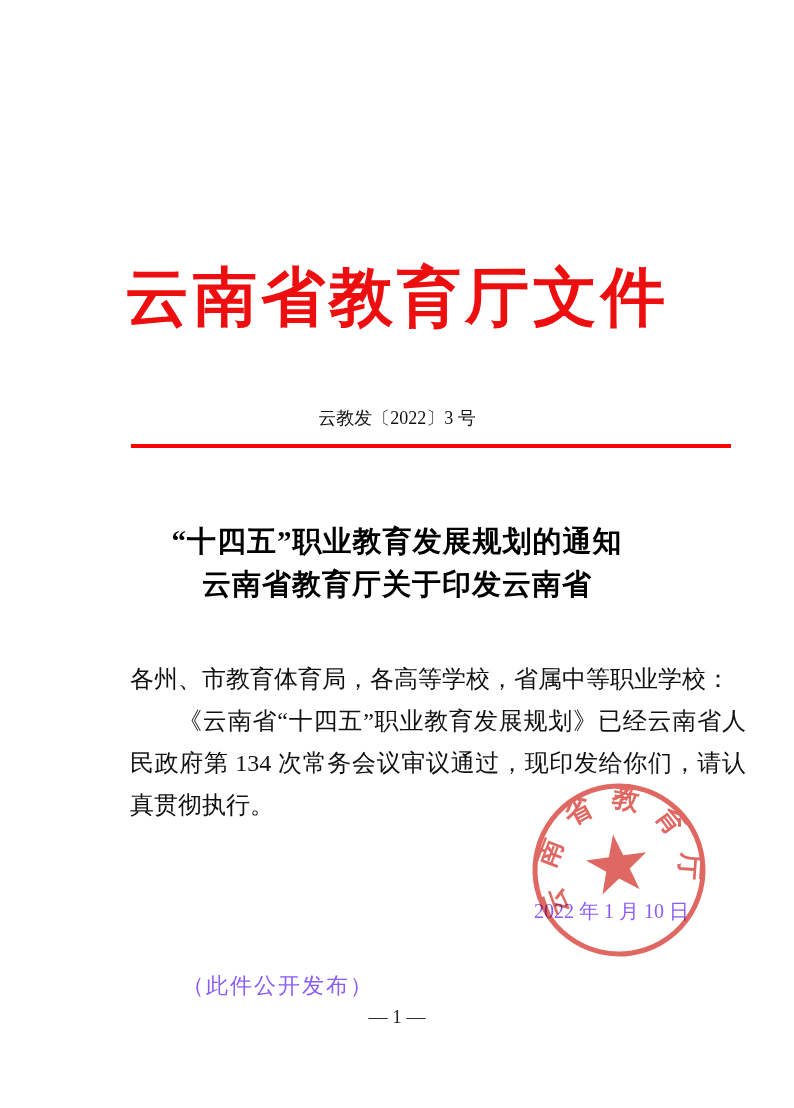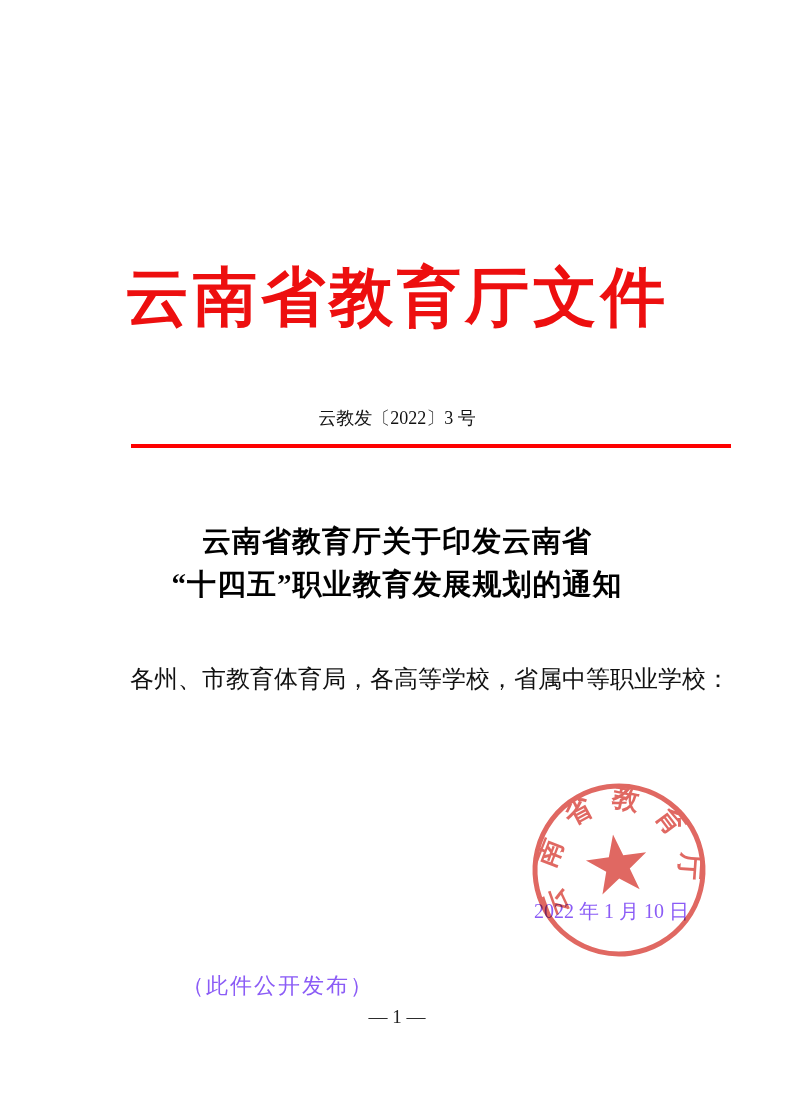--- a/index.html
+++ b/index.html
@@ -130,26 +130,27 @@
 
 <div class="page">
 
   <div class="doc-header">云南省教育厅文件</div>
 
   <div class="doc-number">云教发〔2022〕3 号</div>
 
   <div class="red-divider"></div>
 
   <div class="notice-title">
+    <div>“十四五”职业教育发展规划的通知</div>
     <div>云南省教育厅关于印发云南省</div>
-    <div>“十四五”职业教育发展规划的通知</div>
   </div>
 
   <div class="body-text">
     <p class="salutation">各州、市教育体育局，各高等学校，省属中等职业学校：</p>
+    <p class="para">《云南省“十四五”职业教育发展规划》已经云南省人民政府第 134 次常务会议审议通过，现印发给你们，请认真贯彻执行。</p>
   </div>
 
   <div class="date-line">2022 年 1 月 10 日</div>
 
   <svg class="seal" viewBox="0 0 180 180" xmlns="http://www.w3.org/2000/svg">
     <circle cx="90" cy="90" r="84" fill="none" stroke="#d9473f" stroke-width="5"></circle>
     <polygon fill="#d9473f" points="89,54 96.3,75.9 119.4,76.1 100.9,89.9 107.8,111.9 89,98.5 70.2,111.9 77.1,89.9 58.6,76.1 81.7,75.9"></polygon>
     <path id="sealArc" d="M 42.5 129.9 A 62 62 0 1 1 137.5 129.9" fill="none"></path>
     <text class="seal-text">
       <textPath href="#sealArc" startOffset="50%" text-anchor="middle">云南省教育厅</textPath>

